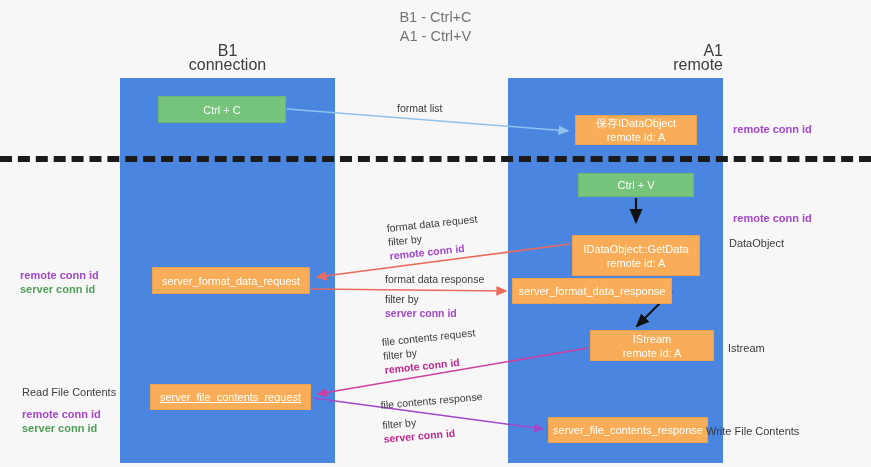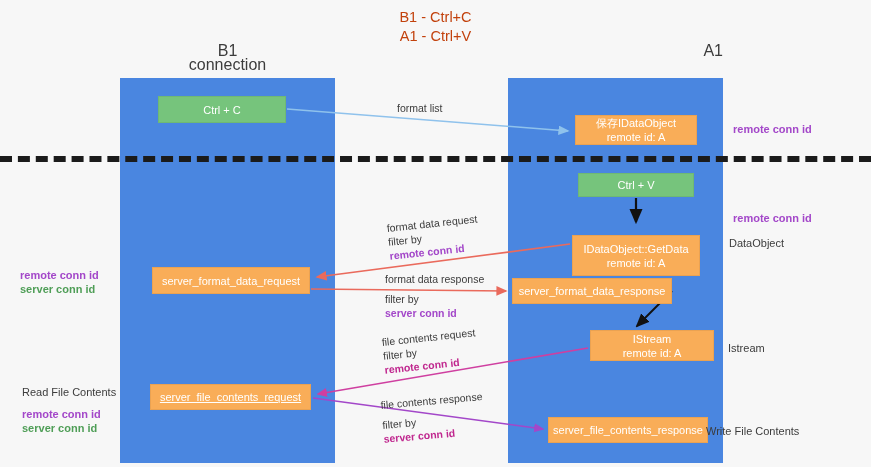--- a/index.html
+++ b/index.html
@@ -35,21 +35,21 @@
   #header-a1 { left: 508px; top: 44px; width: 215px; text-align: right; }
   .lane-header .l1 { display: block; }
   .lane-header .l2 { display: block; }
 
   
   #title {
     position: absolute;
     left: 0; top: 8px; width: 871px;
     text-align: center;
     font-size: 14.5px;
-    color: #c2410c;
+    color: #737373;
     line-height: 19px;
   }
   #title span { display: block; }
 
   
   #divider {
     position: absolute;
     left: 0px; top: 156px;
     width: 871px; height: 0px;
     border-top: 6px dashed #1b1b1b;
@@ -150,20 +150,21 @@
     <span>B1 - Ctrl+C</span>
     <span>A1 - Ctrl+V</span>
   </div>
 
   <div id="header-b1" class="lane-header">
     <span class="l1">B1</span>
     <span class="l2">connection</span>
   </div>
   <div id="header-a1" class="lane-header">
     <span class="l1">A1</span>
+    <span class="l2">remote</span>
   </div>
 
   <div id="lane-b1" class="lane"></div>
   <div id="lane-a1" class="lane"></div>
 
   <svg id="wires" viewBox="0 0 871 467">
     <defs>
       <marker id="ah-blue" markerWidth="7" markerHeight="7" refX="6" refY="3" orient="auto">
         <path d="M0,0 L7,3 L0,6 z" fill="#8fc2ec"></path>
       </marker>

